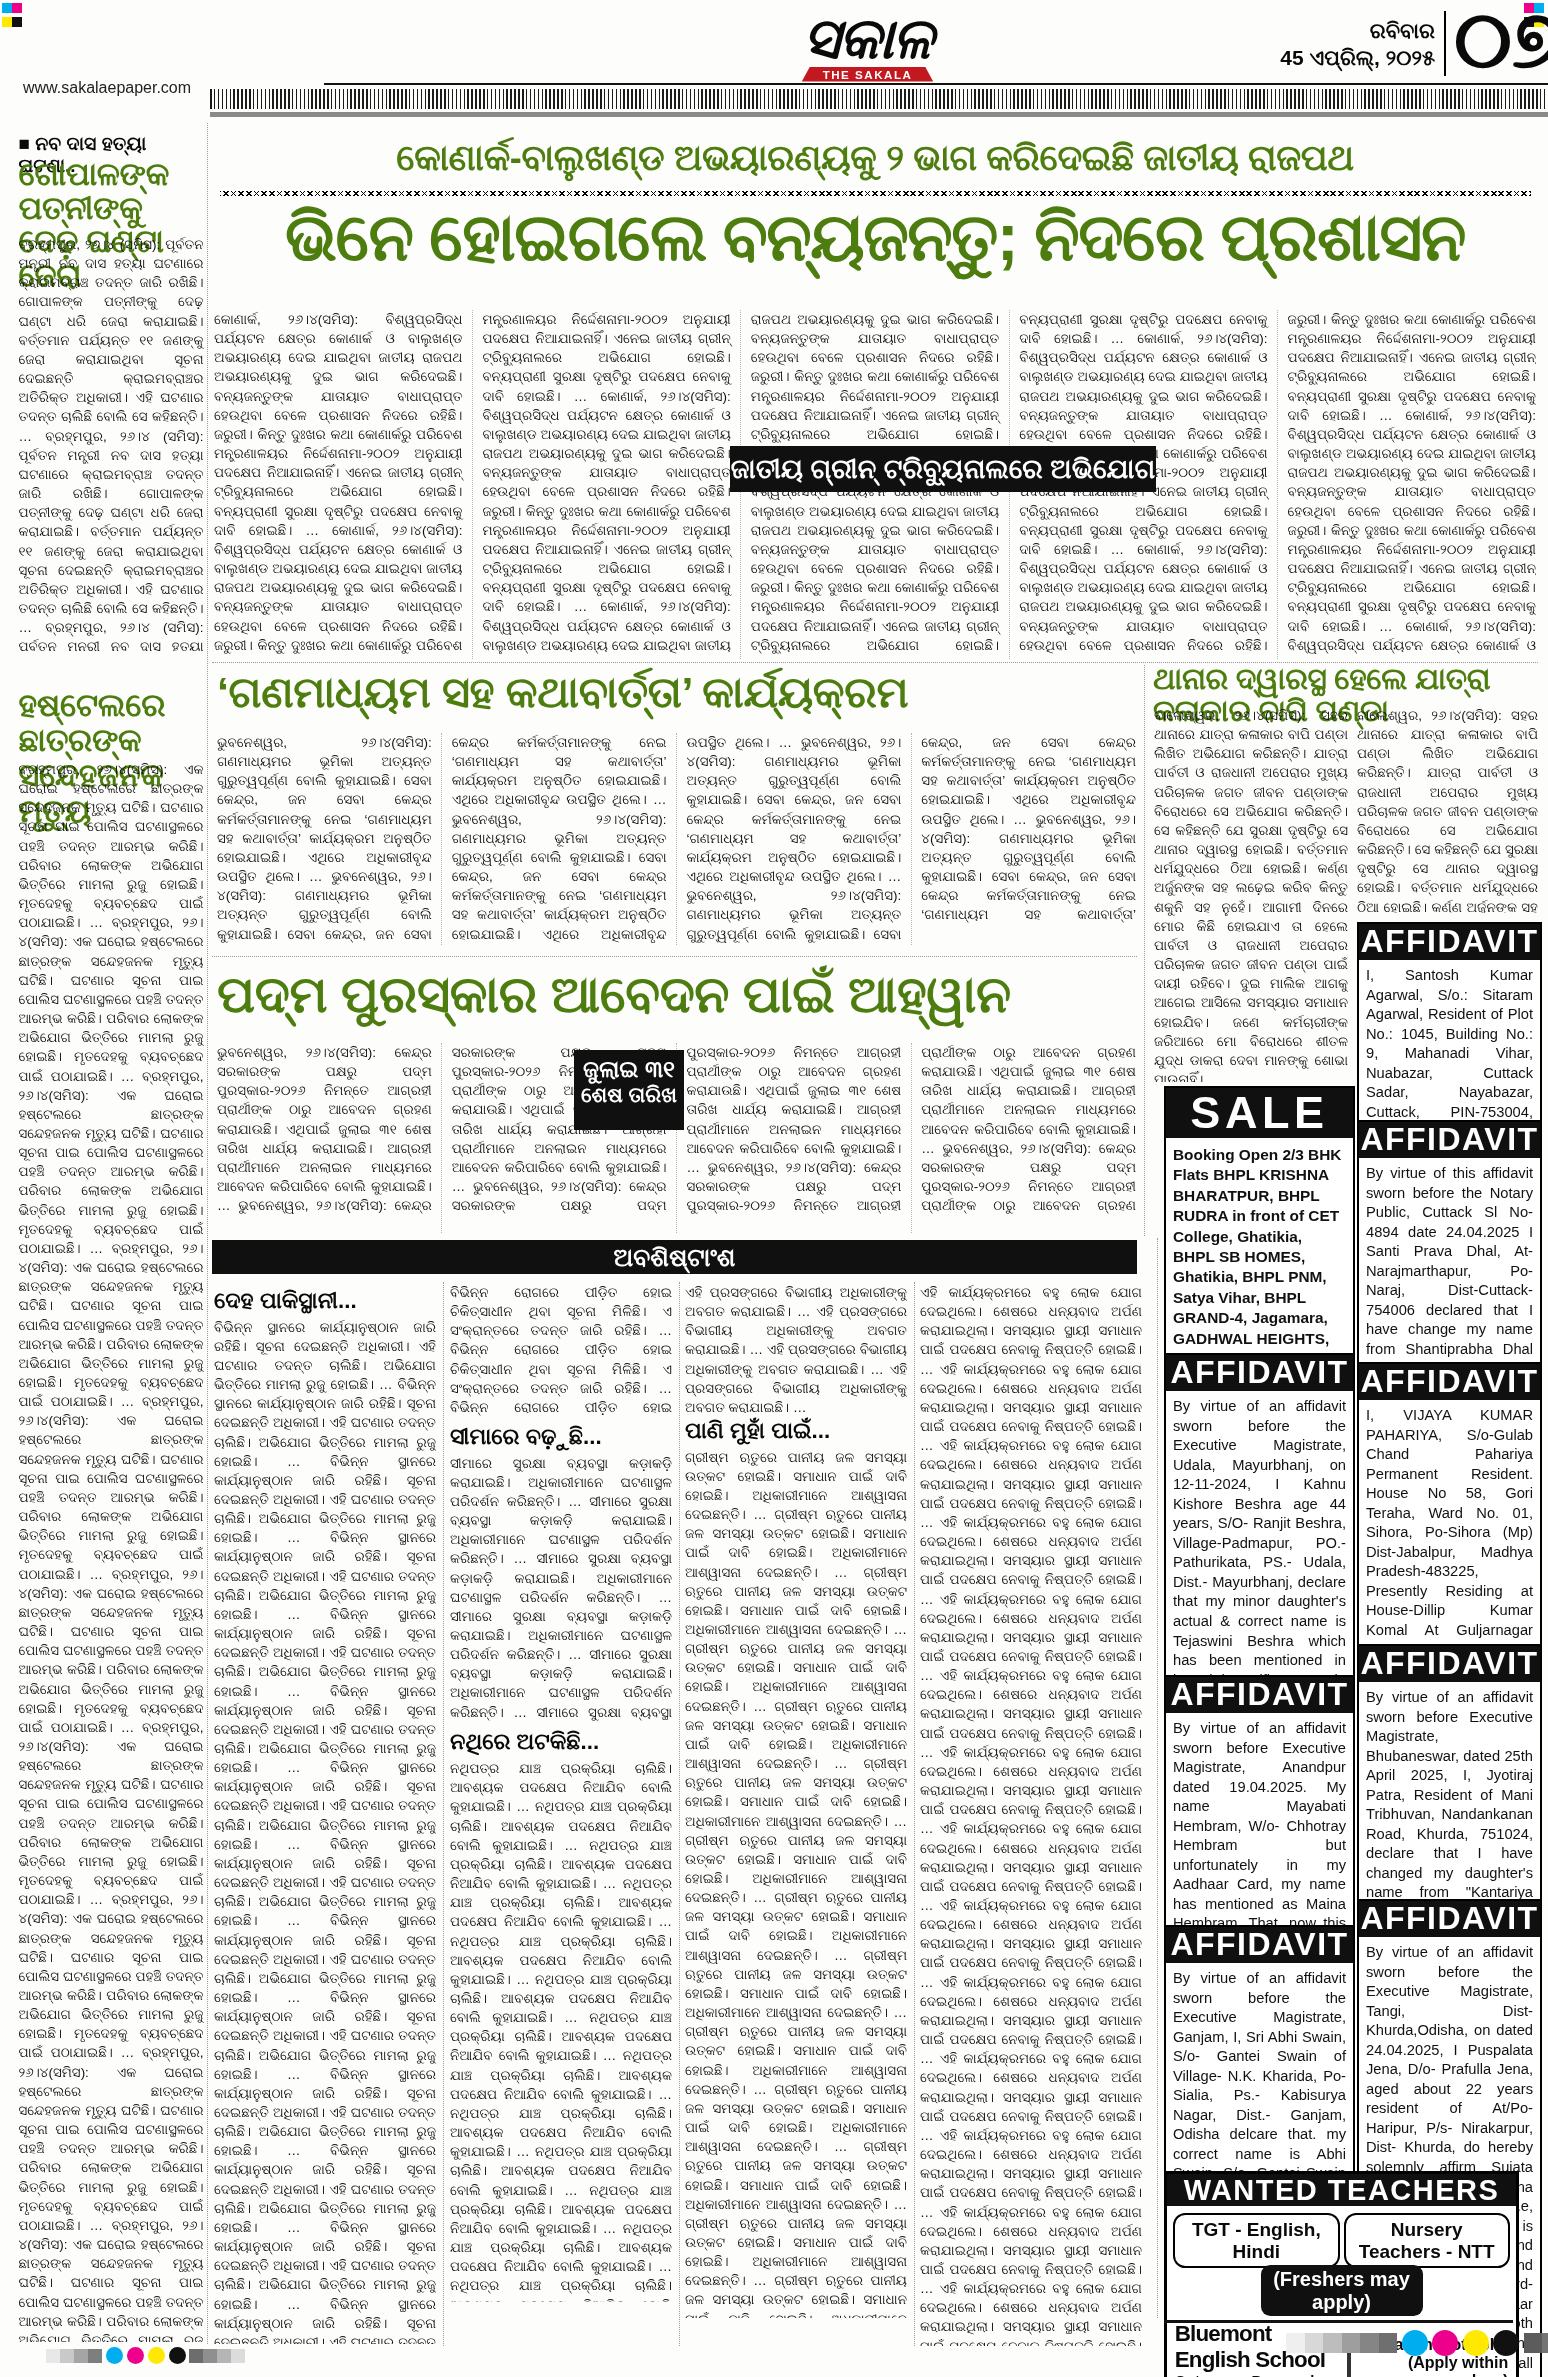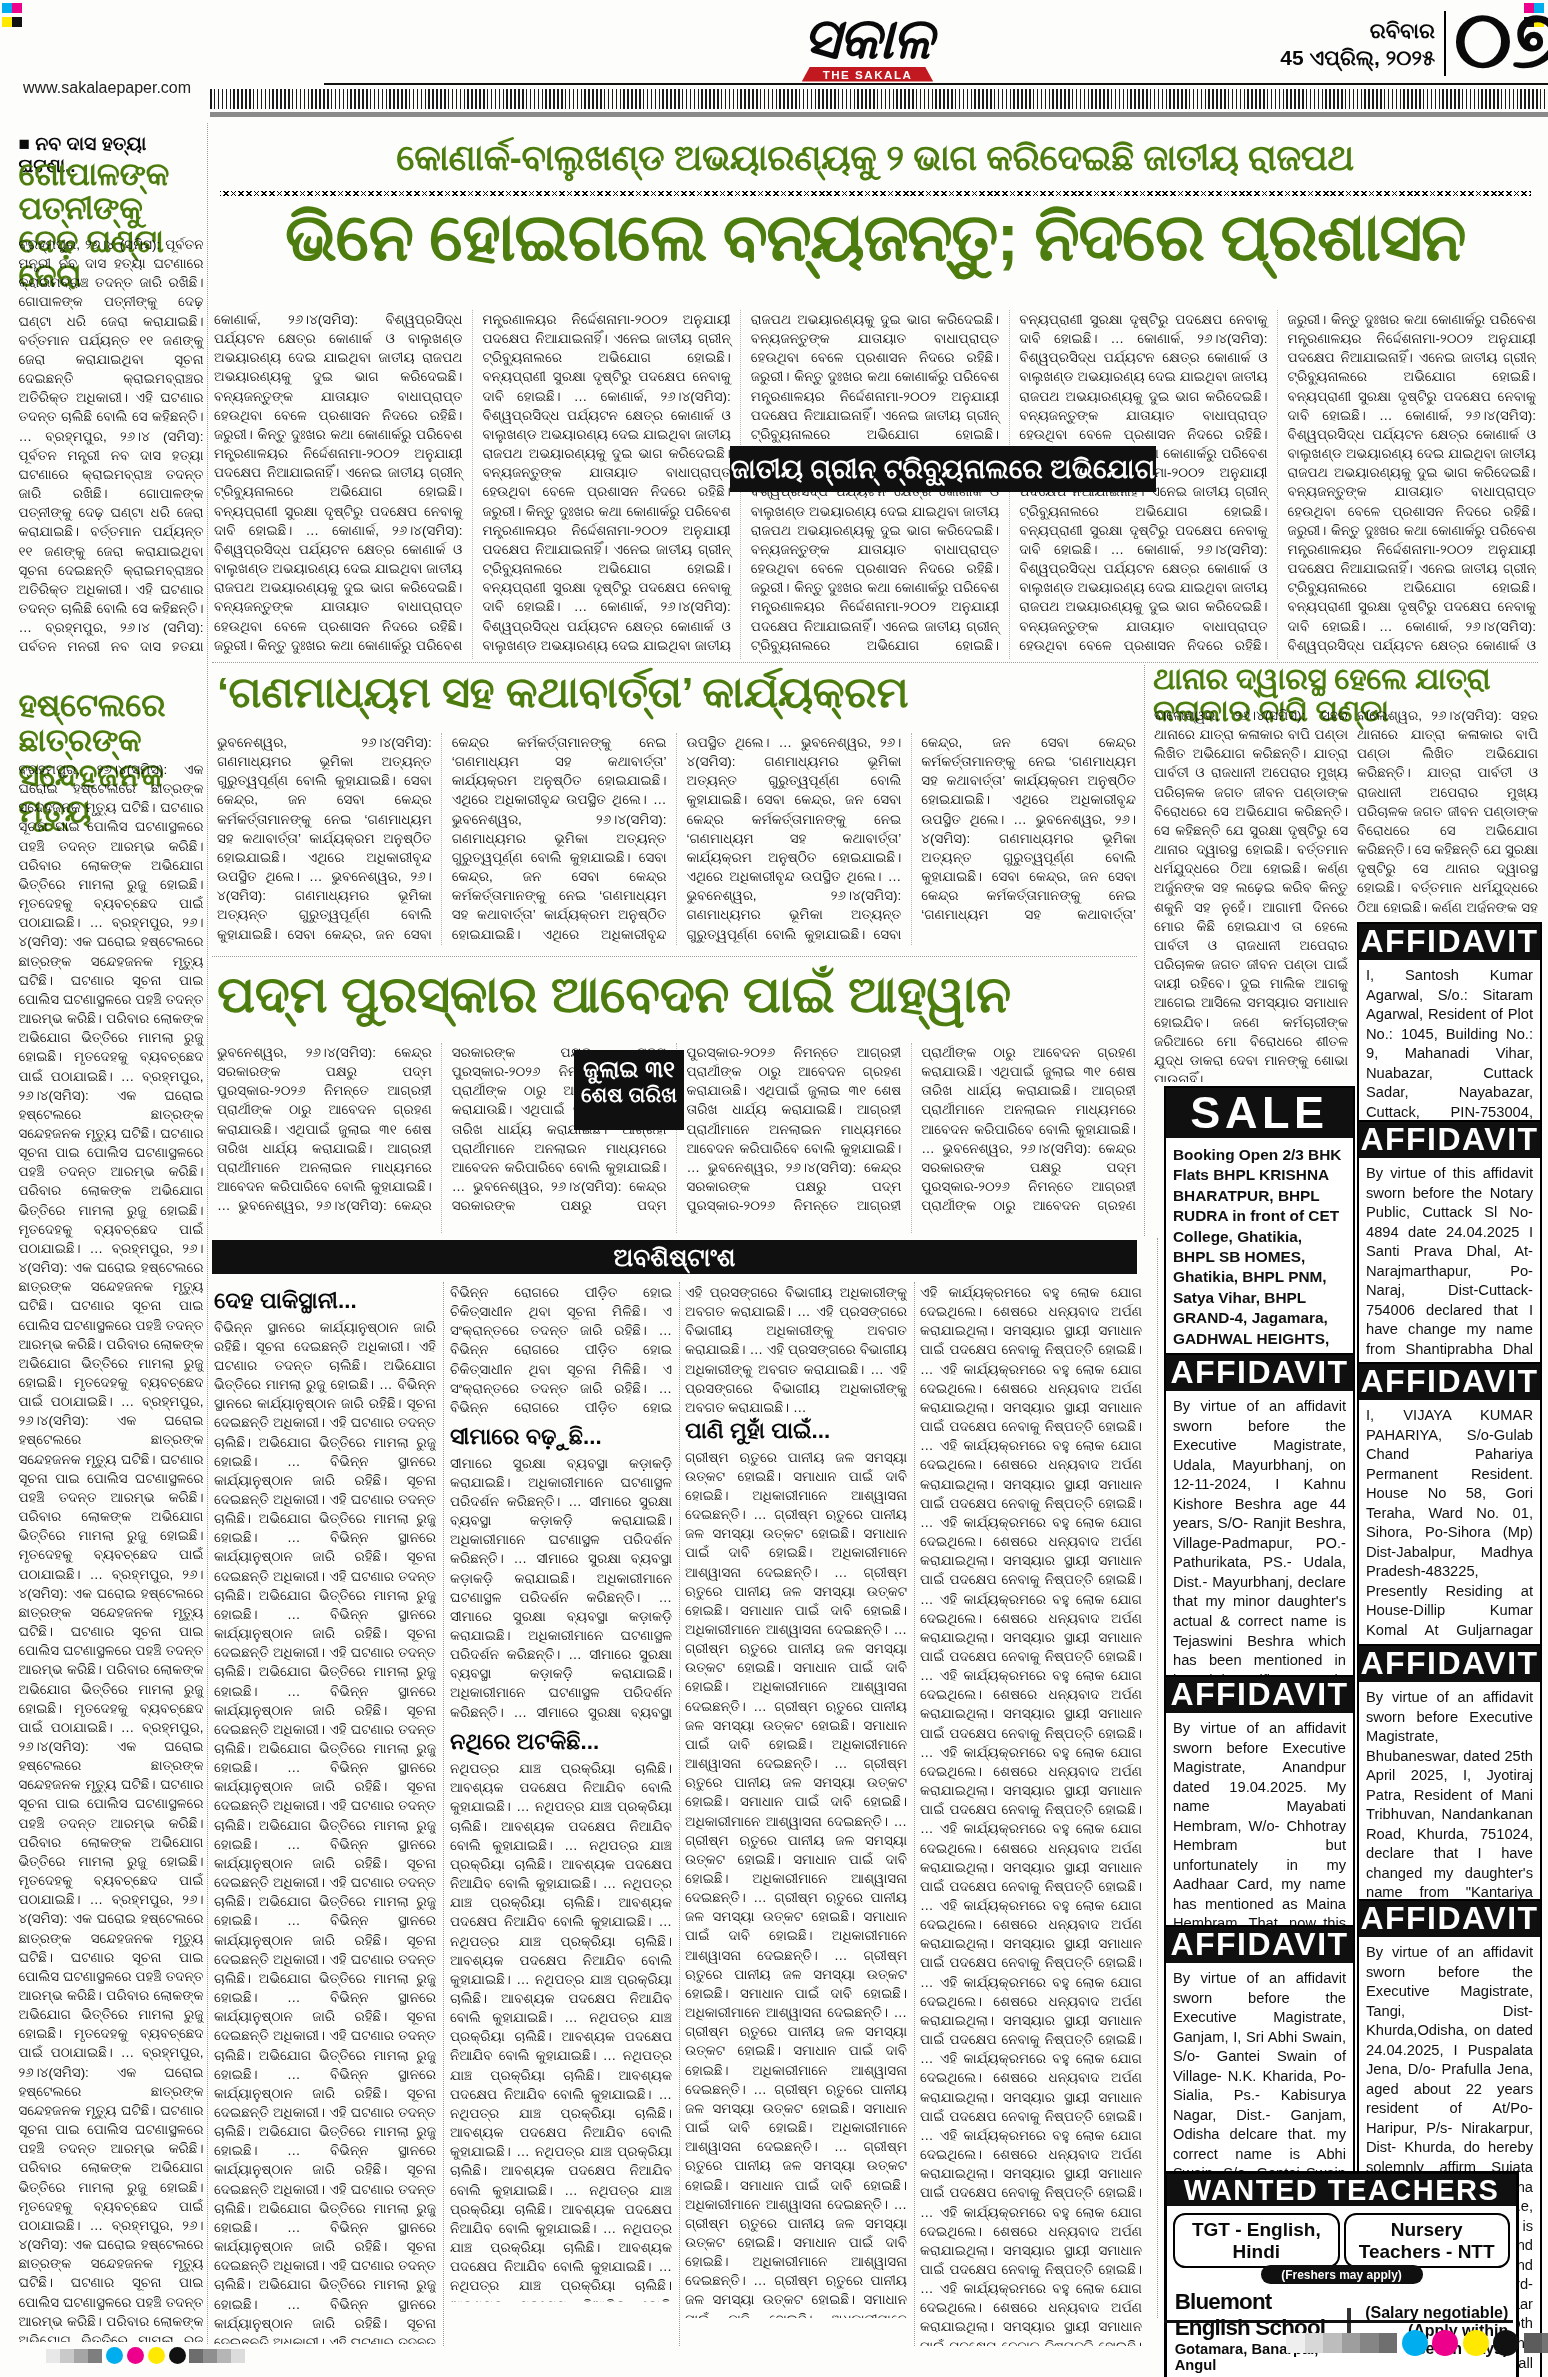--- a/index.html
+++ b/index.html
@@ -184,21 +184,21 @@
     <div class="adhead">AFFIDAVIT</div>
     <div class="adtxt">By virtue of an affidavit sworn before the Executive Magistrate, Tangi, Dist- Khurda,Odisha, on dated 24.04.2025, I Puspalata Jena, D/o- Prafulla Jena, aged about 22 years resident of At/Po- Haripur, P/s- Nirakarpur, Dist- Khurda, do hereby solemnly affirm Sujata Jena and Puspalata Jena are the same person i.e, my self, In my name is mentioned in LIC bond record - Sujata Jena and in my Aadhaar card- Puspalata jena (Aadhaar no.772560940050) both names referred to the same individual for all purposes.</div>
   </div>
 
   <div class="abs adbox" style="left:1164px;top:2171px;width:349px;border-width:3.9px;">
     <div class="adhead" style="font-size:29px;">WANTED TEACHERS</div>
     <div style="display:flex;gap:4px;padding:6.2px 6.2px 0;">
       <div class="pill" style="flex:1;font-size:19px;padding:3.9px 3.1px;">TGT - English, Hindi</div>
       <div class="pill" style="flex:1;font-size:19px;padding:3.9px 3.1px;">Nursery Teachers - NTT</div>
     </div>
-    <div class="blackbar ctr" style="width:162px;margin:-3.1px auto 3.1px;border-radius:9.3px;font-size:12px;font-weight:700;padding:2.3px 0;position:relative;">(Freshers may apply)</div>
+    <div class="blackbar ctr" style="width:162px;margin:-3.1px auto 3.1px;border-radius:9.3px;font-size:20px;font-weight:700;padding:2.3px 0;position:relative;">(Freshers may apply)</div>
     <div style="display:flex;align-items:center;padding:1.5px 7.7px 6.2px;">
       <div style="flex:1.1;">
         <div class="b" style="font-size:22.4px;letter-spacing:-0.8px;">Bluemont English School</div>
         <div class="b" style="font-size:14.7px;">Gotamara, Banarpal, Angul</div>
       </div>
       <div style="width:3.1px;height:45px;background:#333;margin:0 7.7px;"></div>
       <div style="flex:1;text-align:right;">
         <div class="b" style="font-size:16px;">(Salary negotiable)</div>
         <div class="b" style="font-size:16px;">(Apply within seven days)</div>
       </div>

